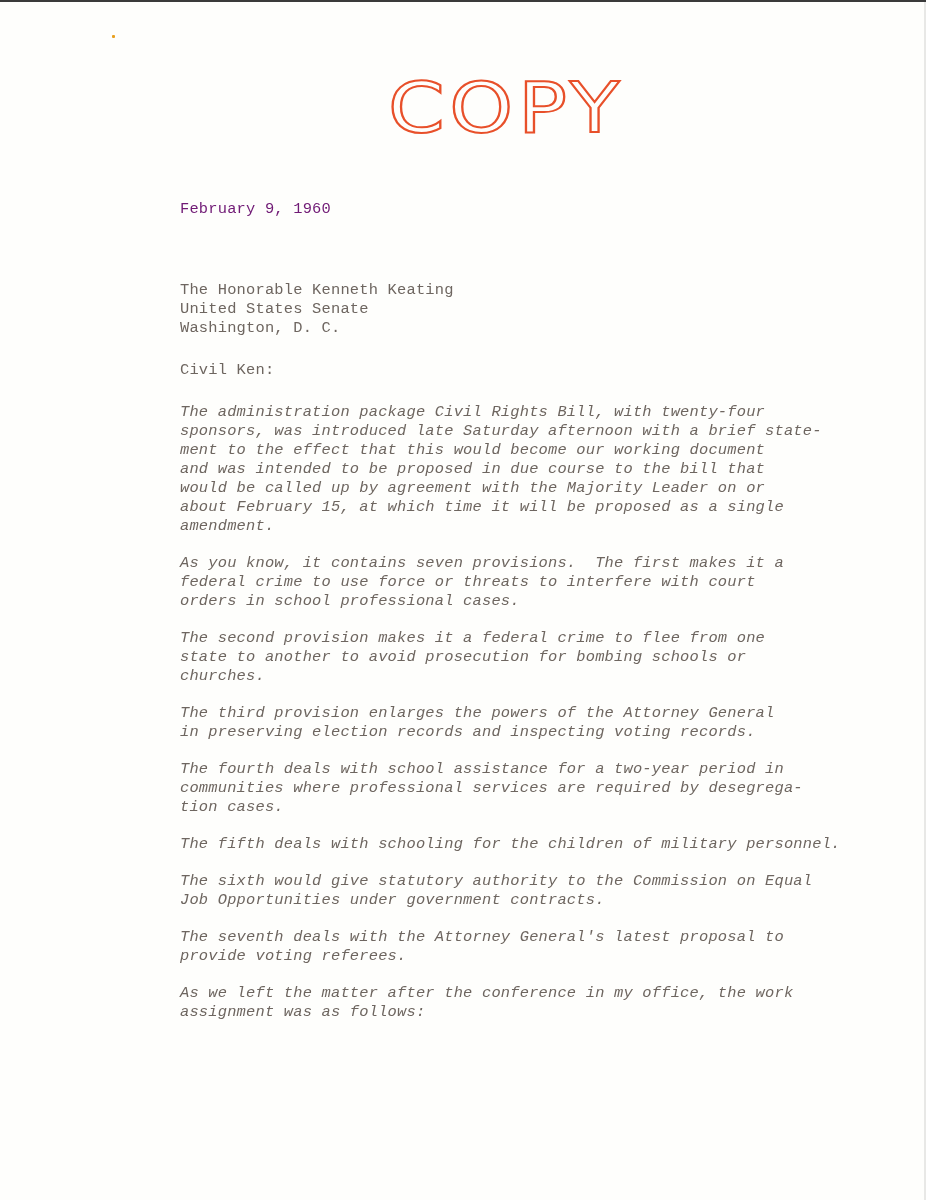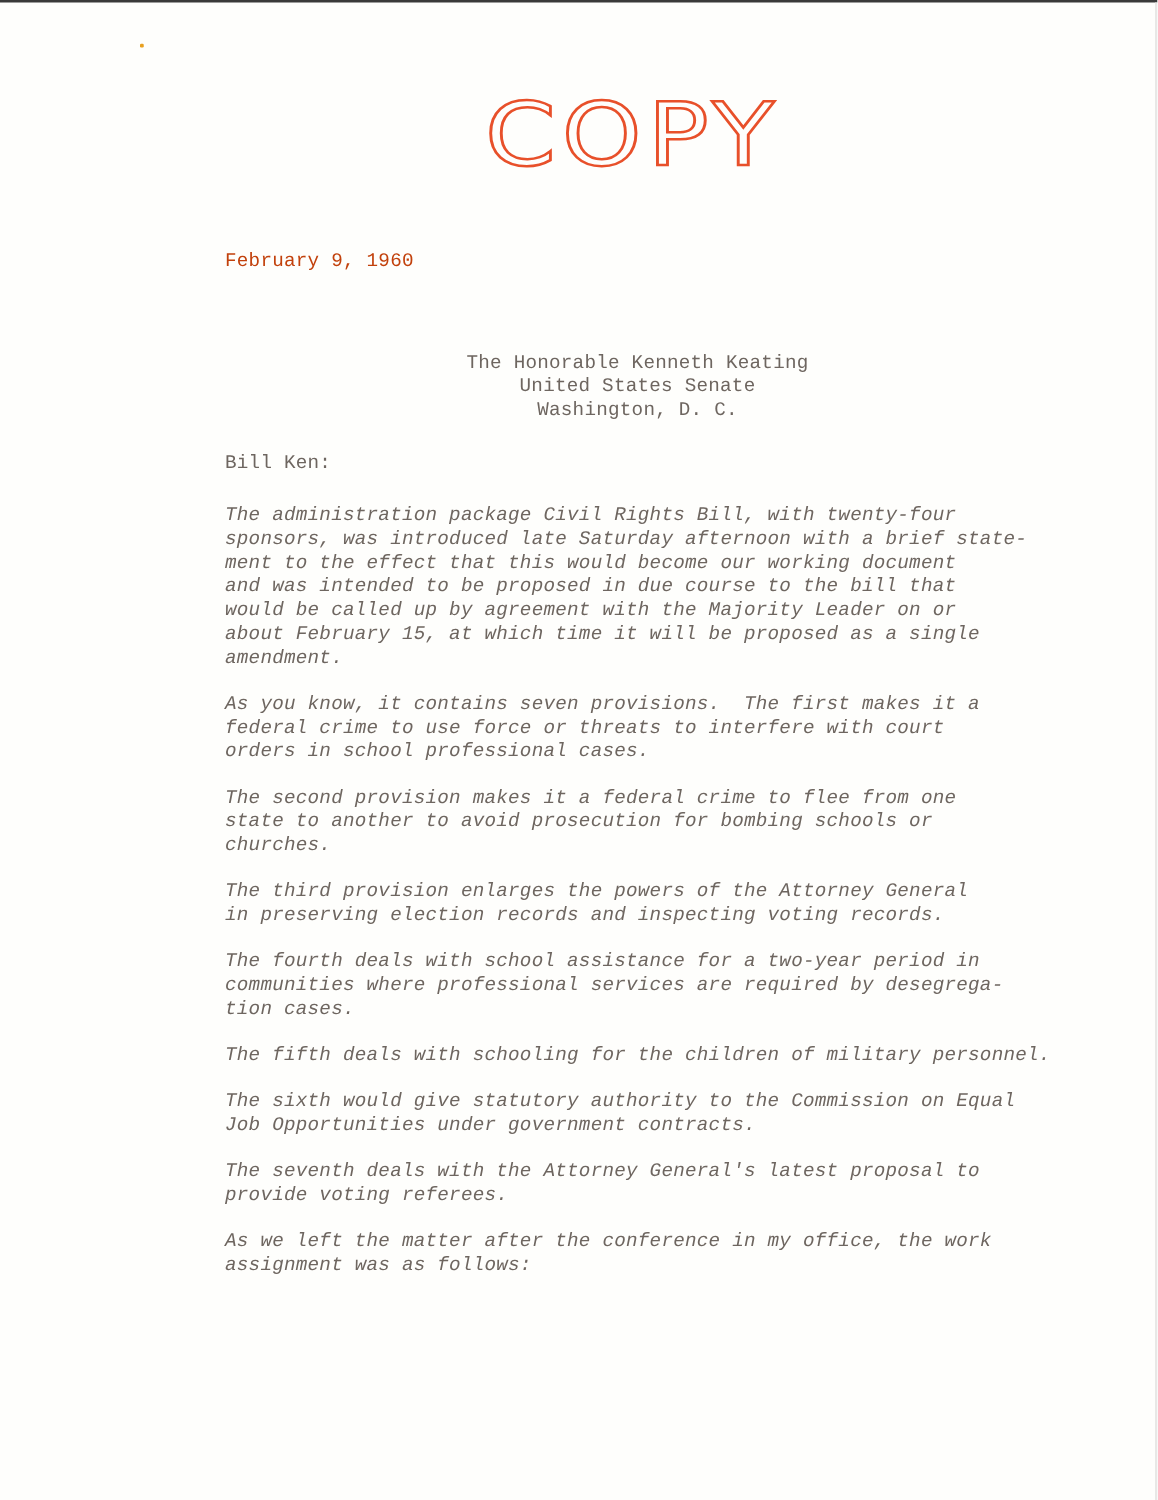--- a/index.html
+++ b/index.html
@@ -62,25 +62,24 @@
       left: 180px;
       top: 198px;
       width: 660px;
       color: #6e6660;
       font-size: 15.4px;
       line-height: 19px;
       letter-spacing: 0.2px;
     }
     .date {
       margin: 0 0 62px 0;
-      color: #c2410c;
+      color: #701a75;
     }
     .address {
       margin: 0 0 23px 0;
-      text-align: center;
     }
     .address div {
       white-space: pre;
     }
     .salutation {
       margin: 0 0 23px 0;
     }
     .para {
       margin: 0 0 18px 0;
       font-style: italic;
@@ -105,21 +104,21 @@
 
   <div class="letter">
     <div class="date">February 9, 1960</div>
 
     <div class="address">
       <div>The Honorable Kenneth Keating</div>
       <div>United States Senate</div>
       <div>Washington, D. C.</div>
     </div>
 
-    <div class="salutation">Bill Ken:</div>
+    <div class="salutation">Civil Ken:</div>
 
     <div class="para">
       <span class="line">The administration package Civil Rights Bill, with twenty-four</span>
       <span class="line">sponsors, was introduced late Saturday afternoon with a brief state-</span>
       <span class="line">ment to the effect that this would become our working document</span>
       <span class="line">and was intended to be proposed in due course to the bill that</span>
       <span class="line">would be called up by agreement with the Majority Leader on or</span>
       <span class="line">about February 15, at which time it will be proposed as a single</span>
       <span class="line">amendment.</span>
     </div>

